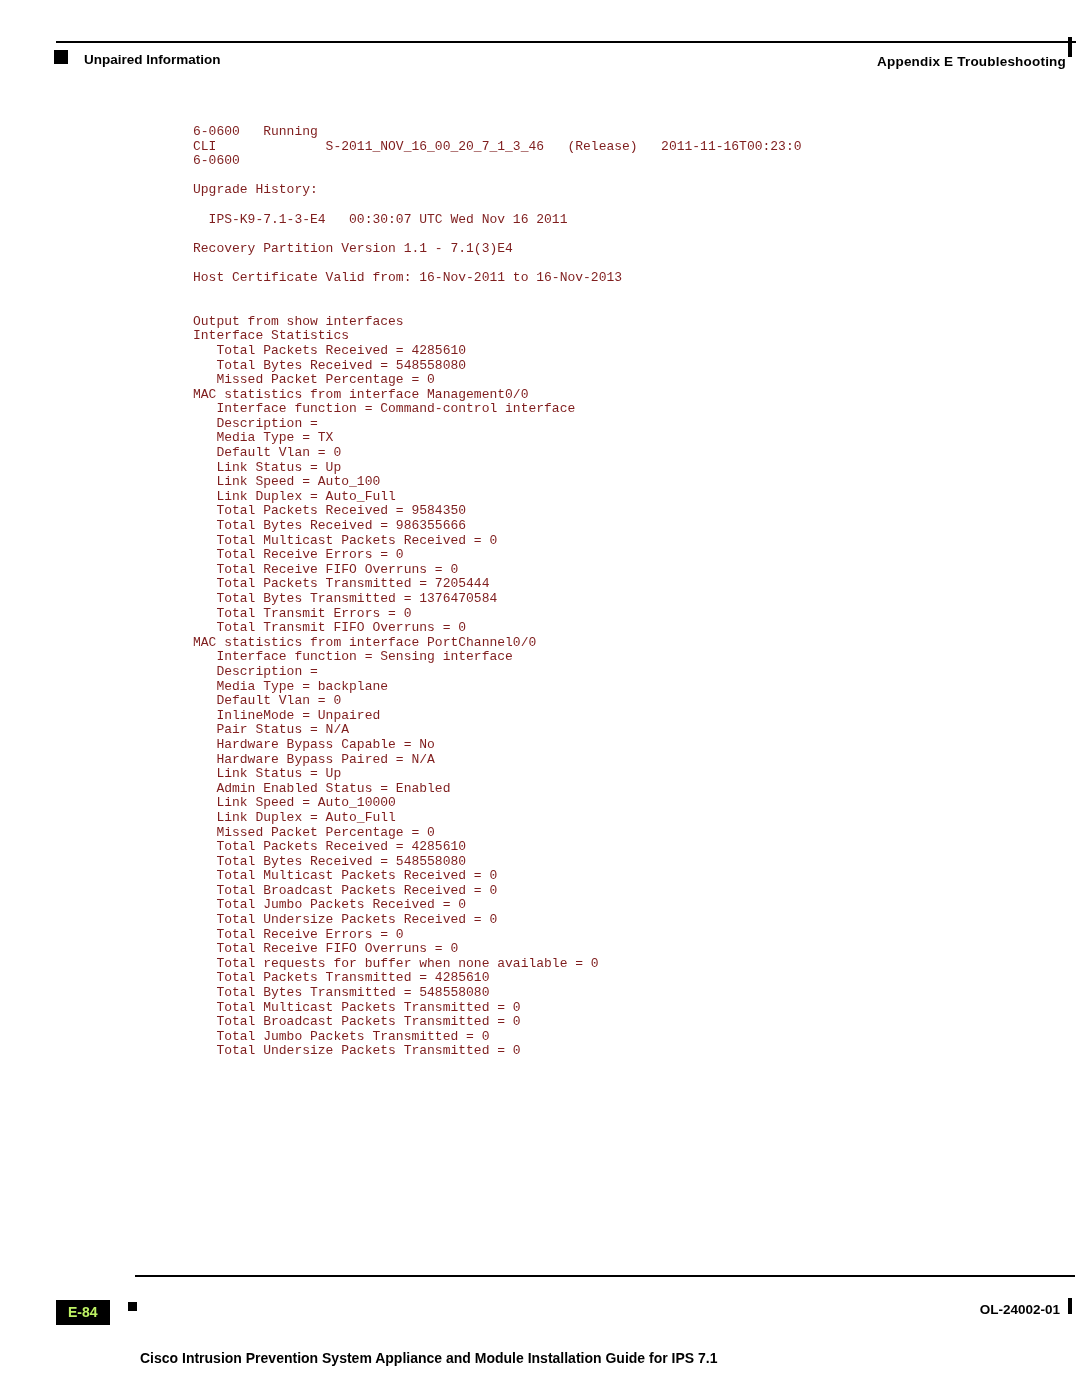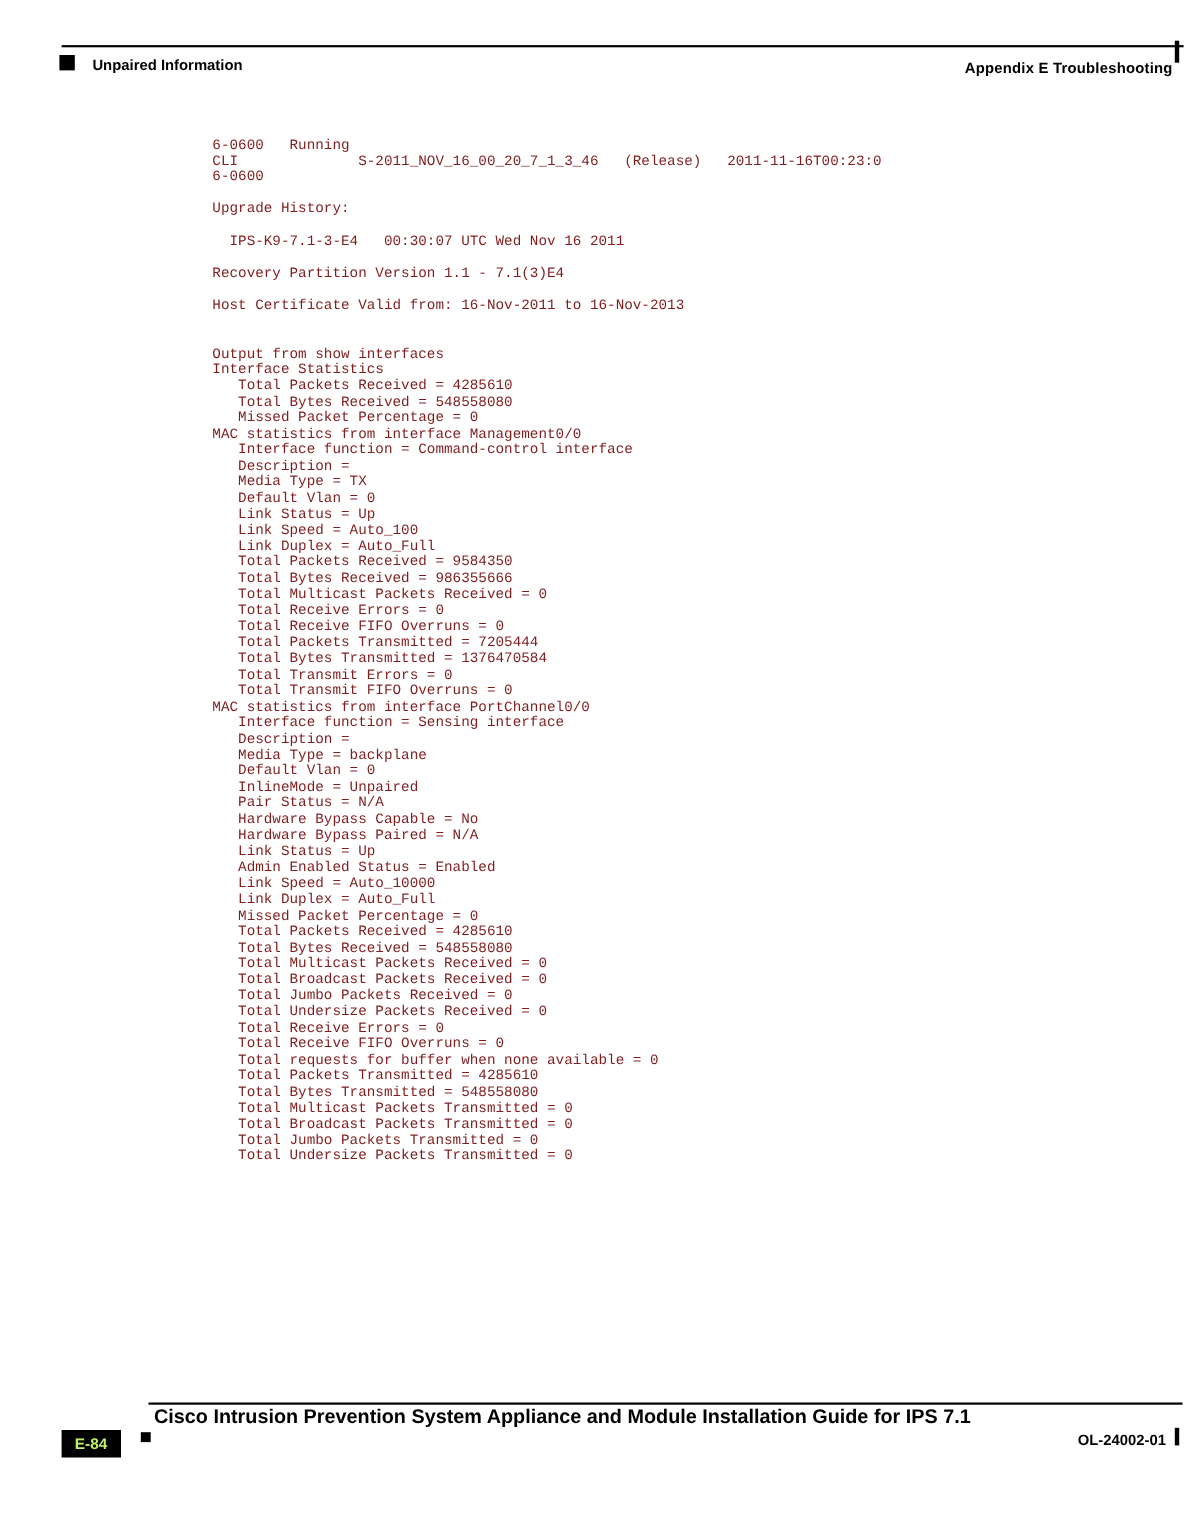--- a/index.html
+++ b/index.html
@@ -13,21 +13,21 @@
   .hdr-section { position: absolute; left: 84px; top: 52px; font-weight: bold; font-size: 13.5px; }
   .hdr-sq { position: absolute; left: 54px; top: 50px; width: 14px; height: 14px; background: #000; }
 
   
   .term { position: absolute; left: 193px; top: 125px; width: 760px;
           font-family: "Courier New", Courier, monospace; font-size: 13px;
           line-height: 14.6px; white-space: pre; color: #7f1d1d; }
 
   
   .ft-rule { position: absolute; left: 135px; top: 1275px; width: 940px; height: 1.5px; background: #000; }
-  .ft-title { position: absolute; left: 140px; top: 1278px; font-weight: bold; font-size: 18px; }
+  .ft-title { position: absolute; left: 140px; top: 1350px; font-weight: bold; font-size: 14px; }
   .ft-pagebox { position: absolute; left: 56px; top: 1300px; background: #000; color: #bef264;
                 font-weight: bold; font-size: 14px; padding: 4px 12px 5px 12px; }
   .ft-docid { position: absolute; right: 20px; top: 1302px; font-weight: bold; font-size: 13.5px; }
   .ft-sq { position: absolute; left: 128px; top: 1302px; width: 9px; height: 9px; background: #000; }
   .ft-stub { position: absolute; right: 8px; top: 1298px; width: 4px; height: 16px; background: #000; }
 </style>
 </head>
 <body>
 
 <div class="page">

